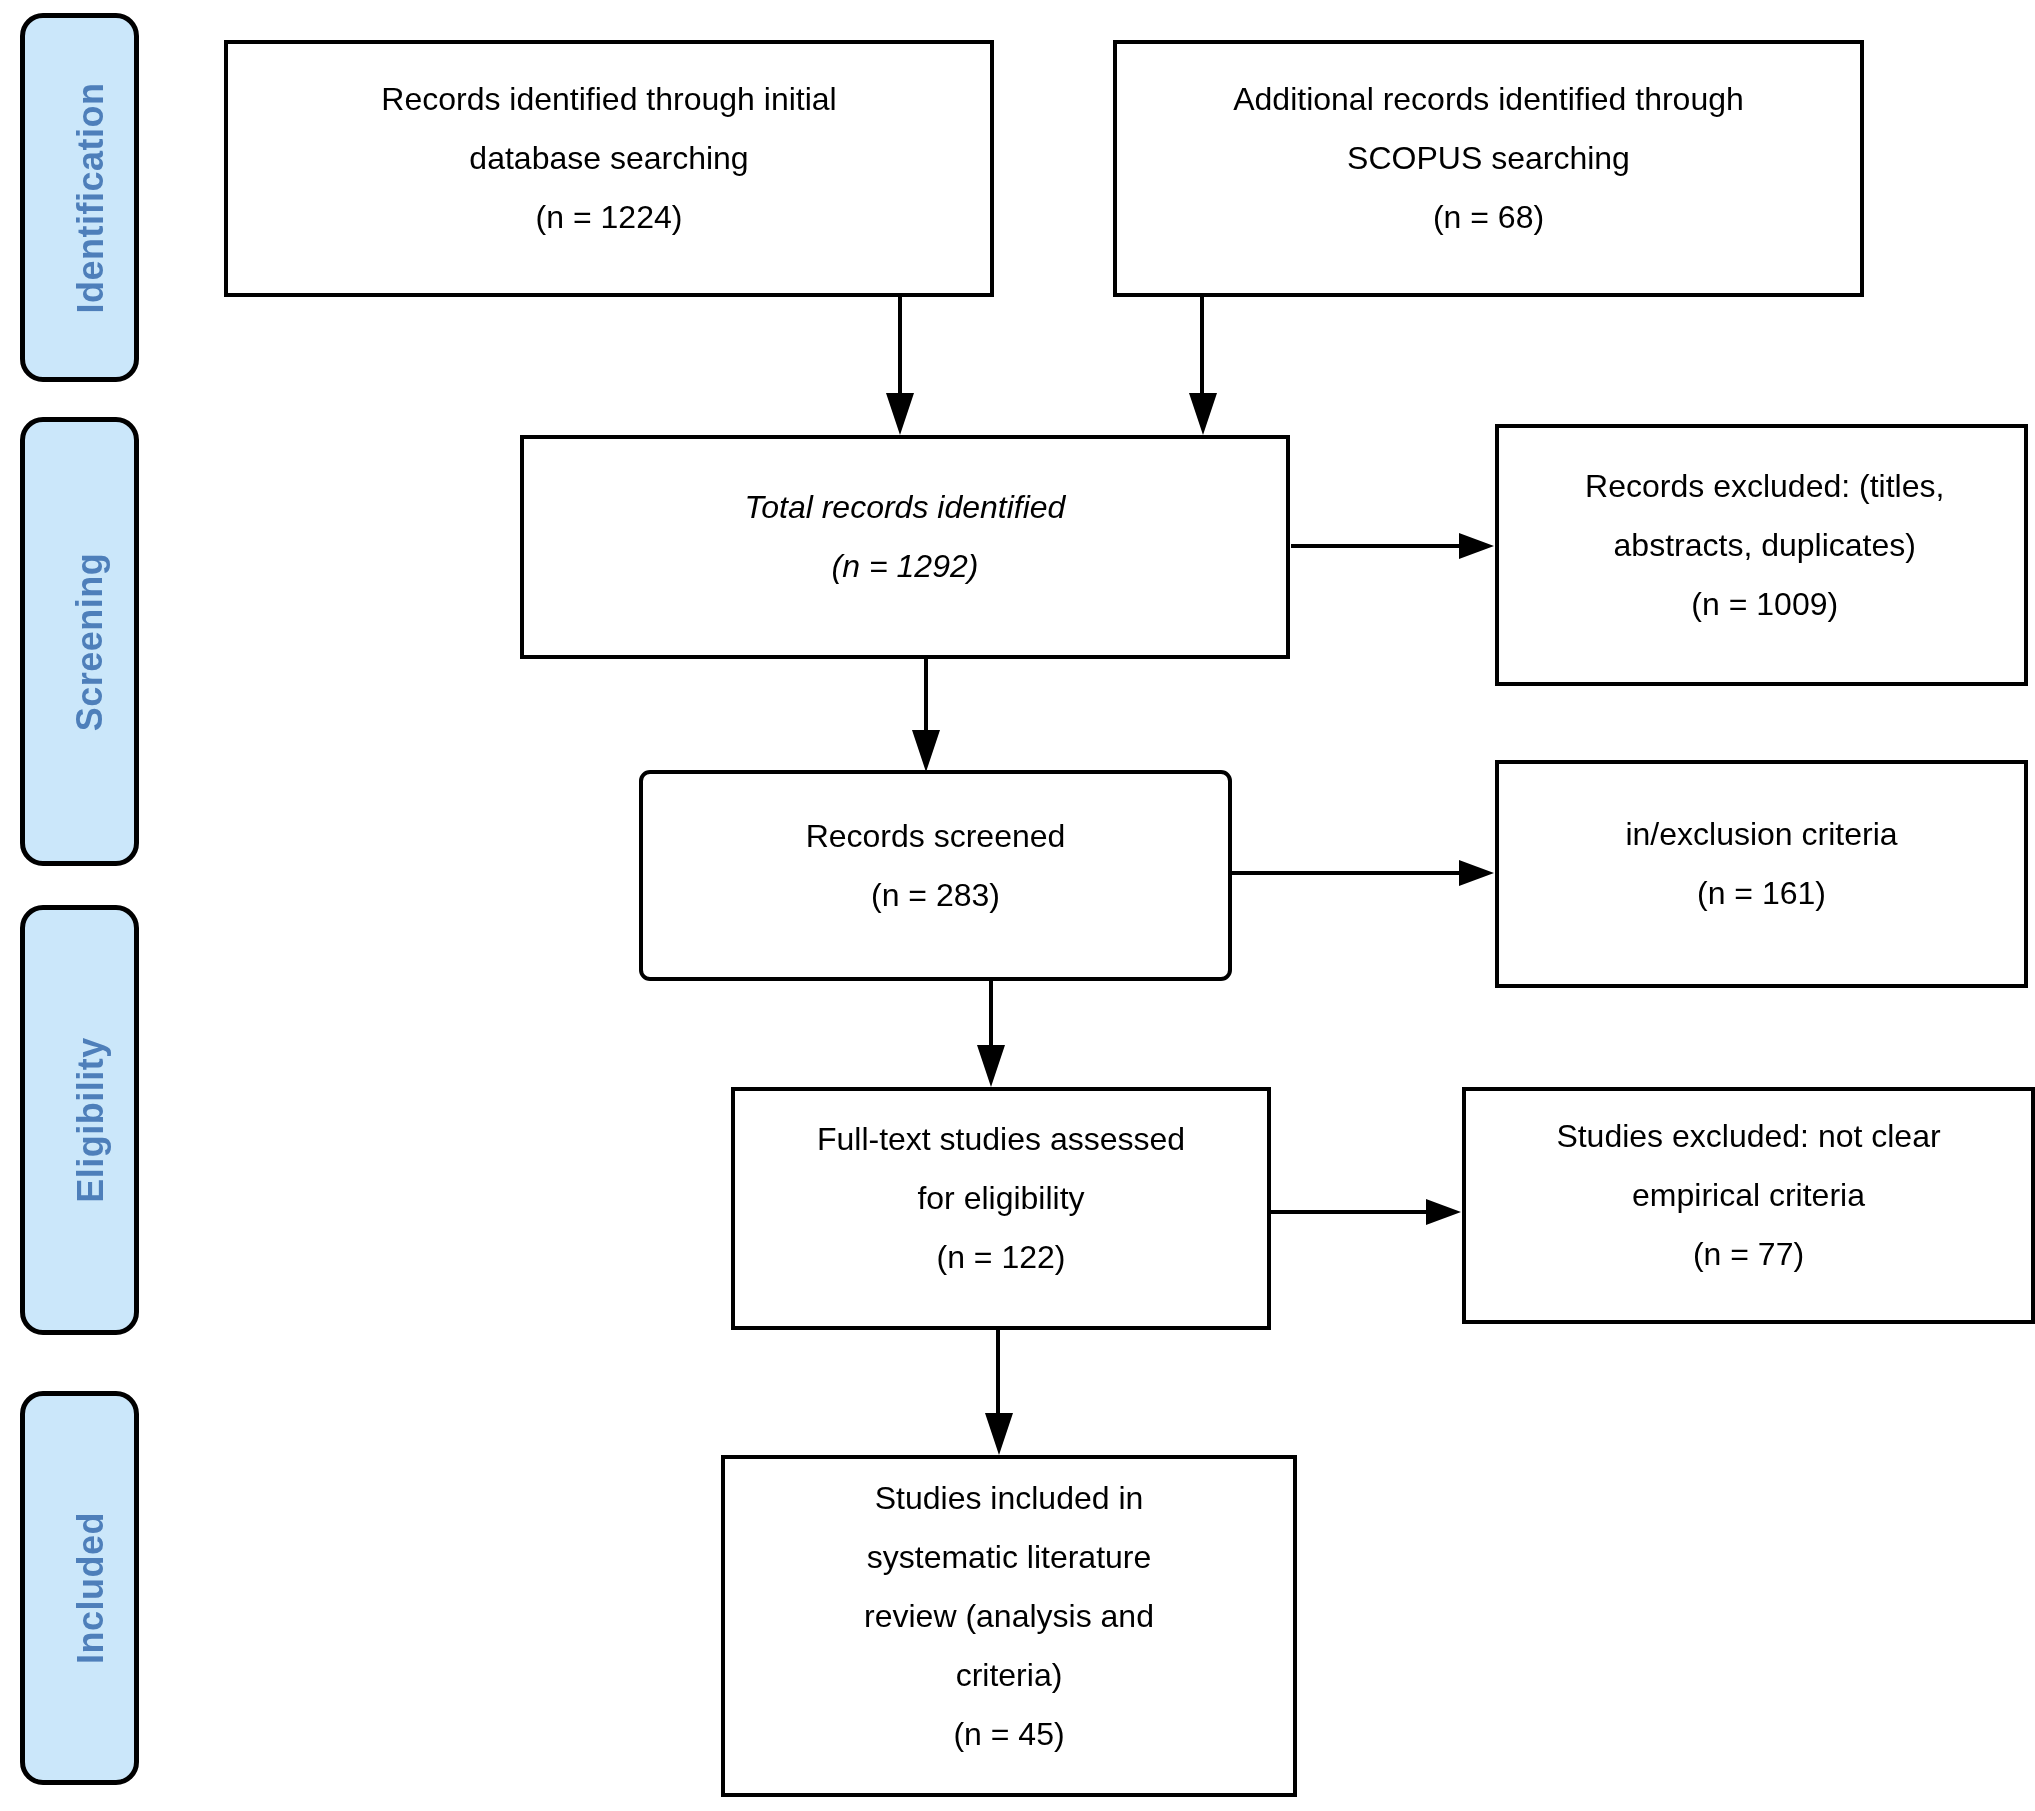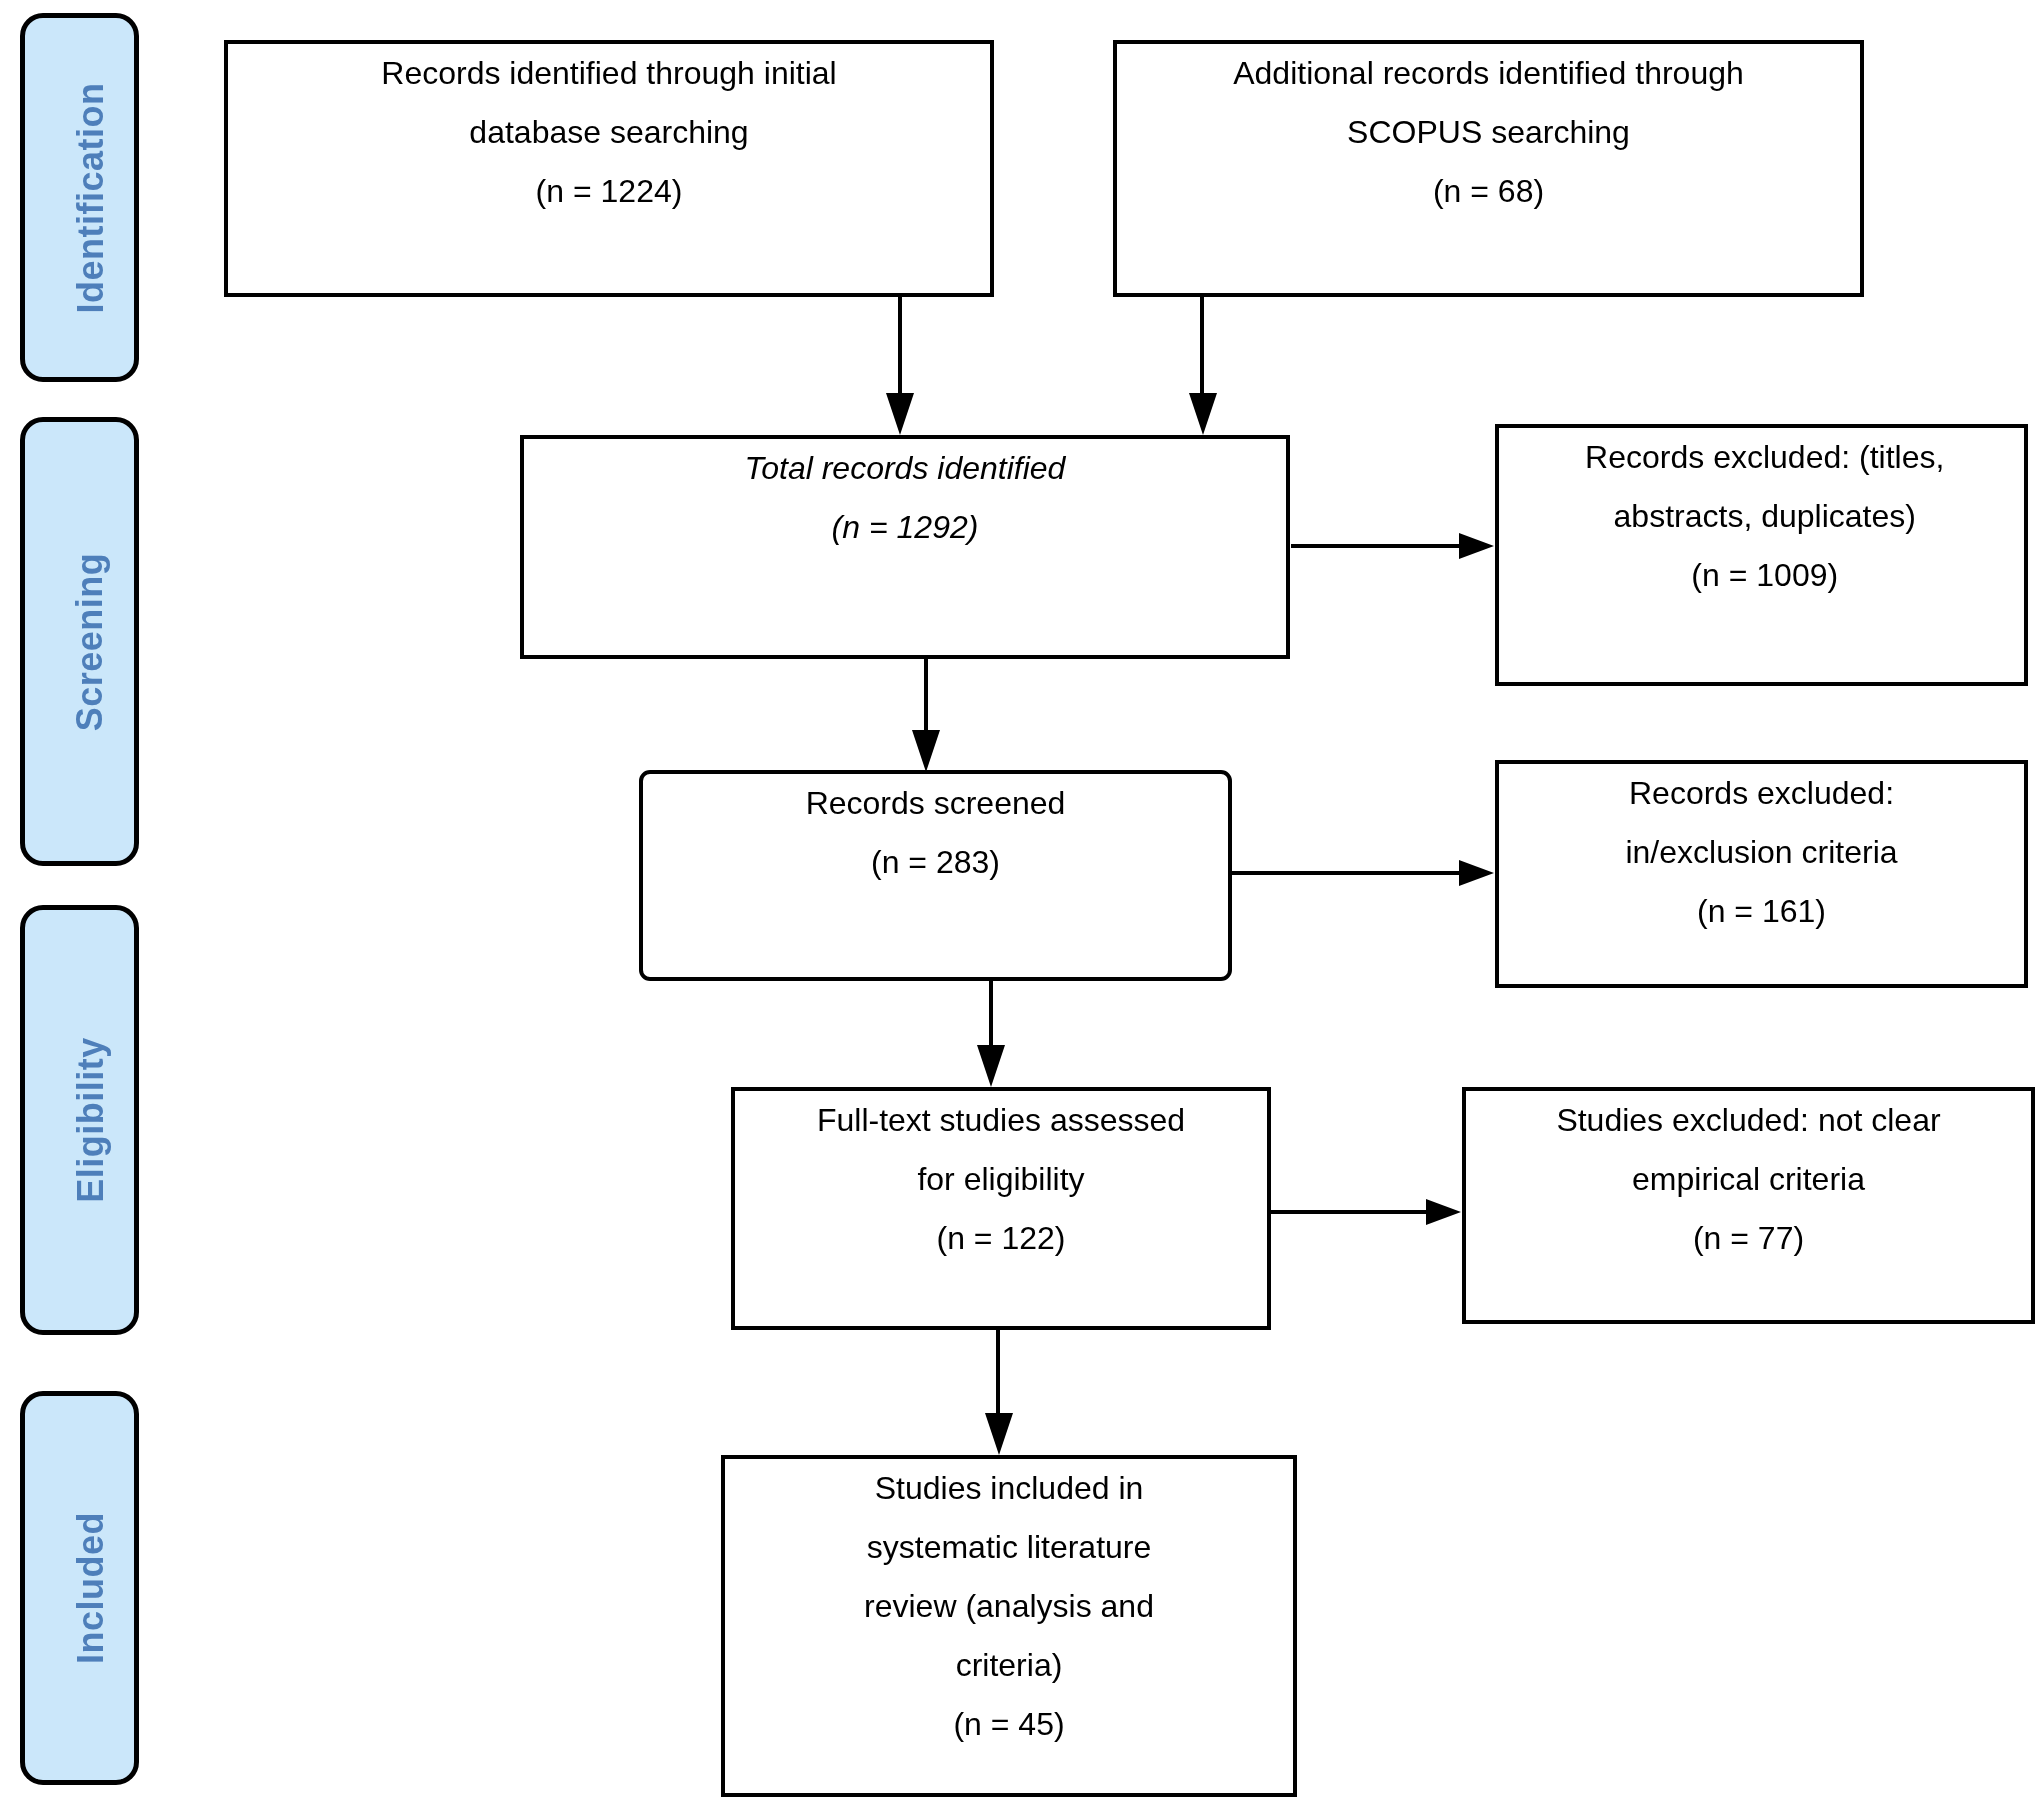--- a/index.html
+++ b/index.html
@@ -40,21 +40,21 @@
     letter-spacing: 0.5px;
     margin-left: 22px; 
   }
 
   
   .fbox {
     position: absolute;
     background: var(--box-bg);
     border: 4.4px solid var(--box-border);
     display: flex; flex-direction: column;
-    align-items: center; justify-content: flex-start;
+    align-items: center; justify-content: center;
     text-align: center;
     font-size: 32px;
     line-height: 59px;
     padding: 0 14.5px 19.3px 14.5px;
   }
 
   
   .vline { position: absolute; width: 4.4px; background: var(--arrow); }
   .vhead {
     position: absolute; width: 0; height: 0;
@@ -108,21 +108,20 @@
     <div>abstracts, duplicates)</div>
     <div>(n =  1009)</div>
   </div>
 
 <div class="fbox" style="left:639px; top:770px; width:593px; height:211px;border-radius:11px;">
     <div>Records screened</div>
     <div>(n = 283)</div>
   </div>
 
 <div class="fbox" style="left:1495px; top:760px; width:533px; height:228px;">
-    <div>Records excluded:</div>
     <div>in/exclusion criteria</div>
     <div>(n = 161)</div>
   </div>
 
 <div class="fbox" style="left:731px; top:1087px; width:540px; height:243px;">
     <div>Full-text studies assessed</div>
     <div>for eligibility</div>
     <div>(n = 122)</div>
   </div>
 

